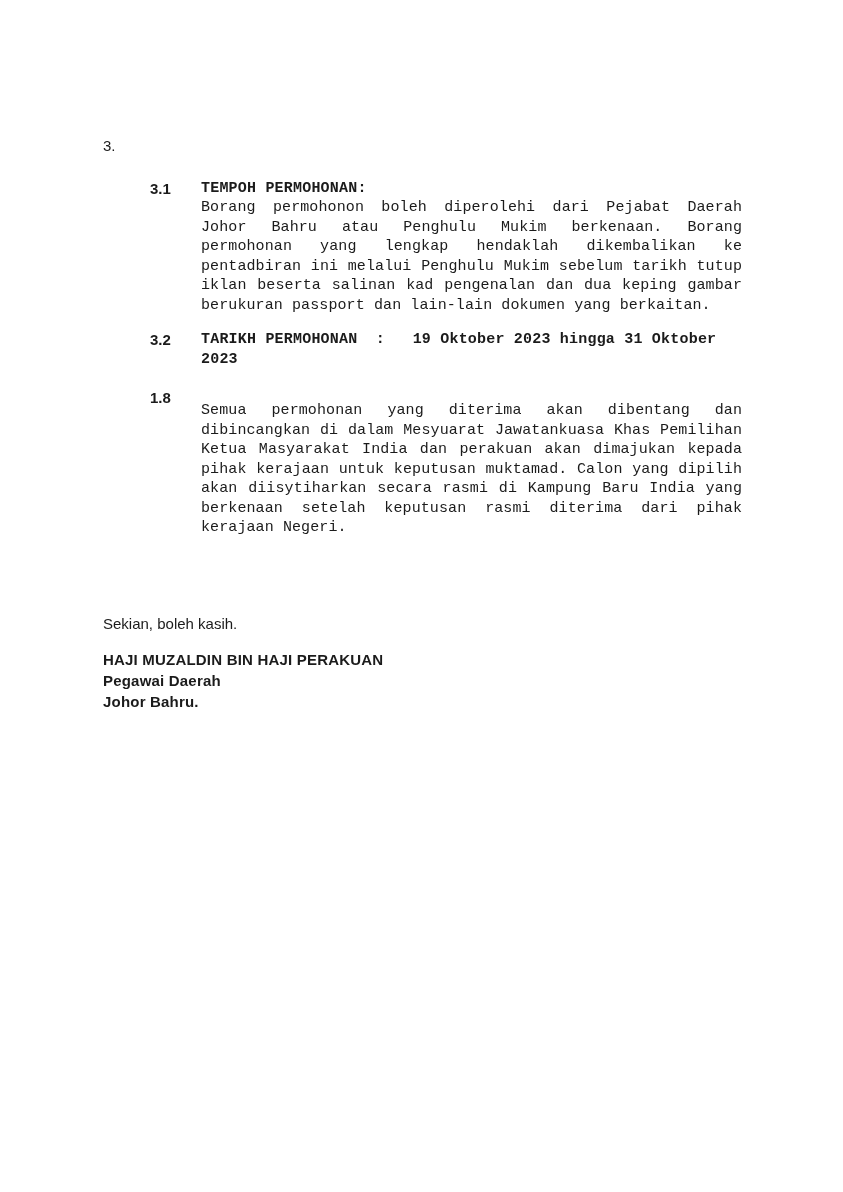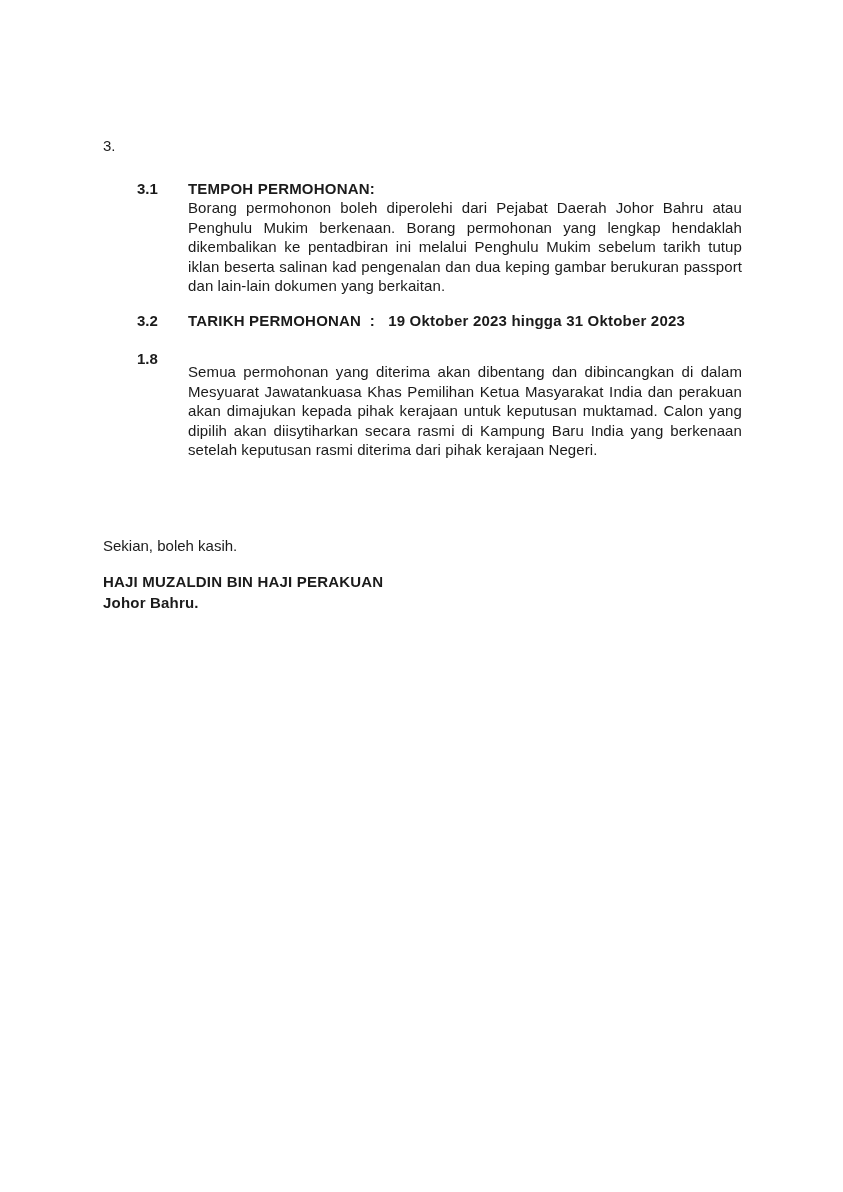--- a/index.html
+++ b/index.html
@@ -17,23 +17,23 @@
     overflow: hidden;
   }
   .row { display: flex; align-items: flex-start; }
   .num-col { width: 49px; flex-shrink: 0; }
   .section-title {
     font-weight: bold;
     text-decoration: underline;
     letter-spacing: 0.2px;
   }
   .section-head { margin-bottom: 23px; }
-  .sub { margin-left: 34px; }
+  .sub { margin-left: 47px; }
   .sub .num-col { width: 51px; font-weight: bold; }
-  .sub-content { flex: 1; min-width: 0; }
+  .sub-content { flex: 1; min-width: 0; font-family: Liberation Mono, monospace; }
   .sub-heading { font-weight: bold; letter-spacing: 0.2px; white-space: pre-wrap; }
   .sub-body {
     text-align: justify;
     margin: 0;
     letter-spacing: 0.1px;
   }
   .gap-after-31 { margin-bottom: 15px; }
   .gap-after-32 { margin-bottom: 19px; }
   .body-33 { margin-top: 13px; }
   .closing { margin-top: 76px; }
@@ -67,16 +67,17 @@
     <div class="num-col">1.8</div>
     <div class="sub-content">
       <p class="sub-body body-33">Semua permohonan yang diterima akan dibentang dan dibincangkan di dalam Mesyuarat Jawatankuasa Khas Pemilihan Ketua Masyarakat India dan perakuan akan dimajukan kepada pihak kerajaan untuk keputusan muktamad. Calon yang dipilih akan diisytiharkan secara rasmi di Kampung Baru India yang berkenaan setelah keputusan rasmi diterima dari pihak kerajaan Negeri.</p>
     </div>
   </div>
 
   <div class="closing">Sekian, boleh kasih.</div>
 
   <div class="signature">
     <div>HAJI MUZALDIN BIN HAJI PERAKUAN</div>
+    <div>Pegawai Daerah</div>
     <div>Johor Bahru.</div>
   </div>
 
 </div>
 
 </body></html>

